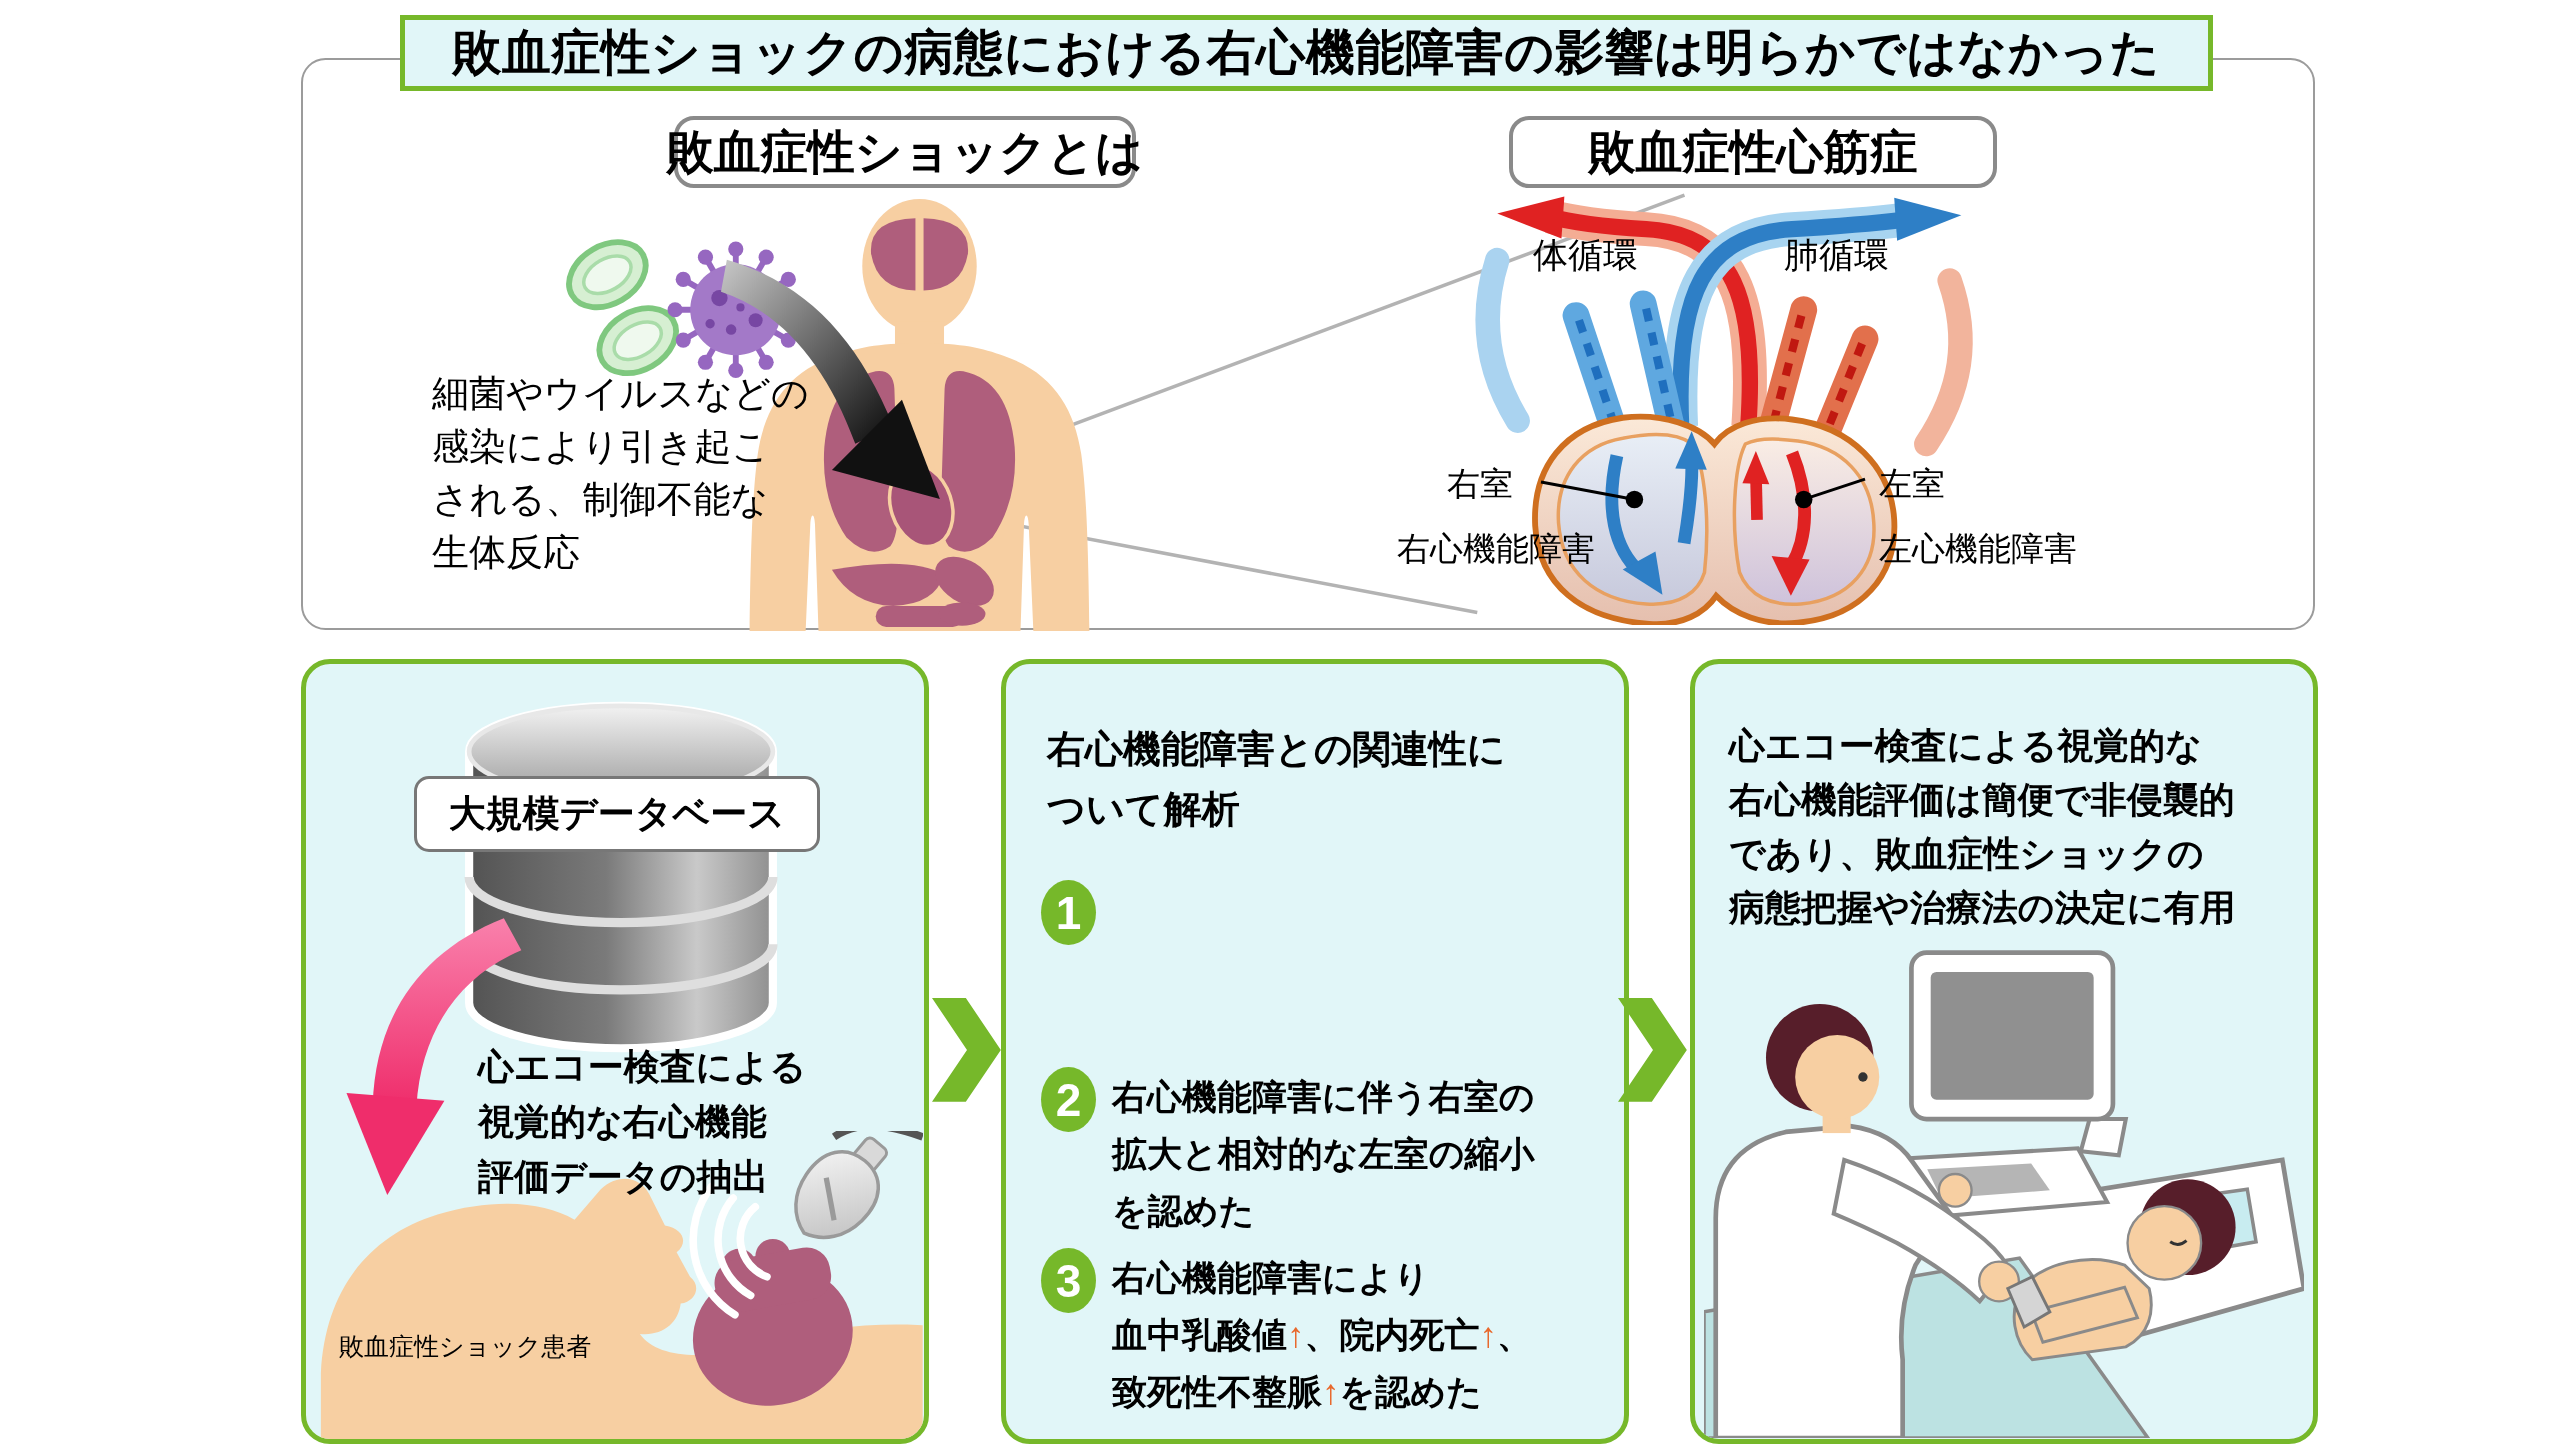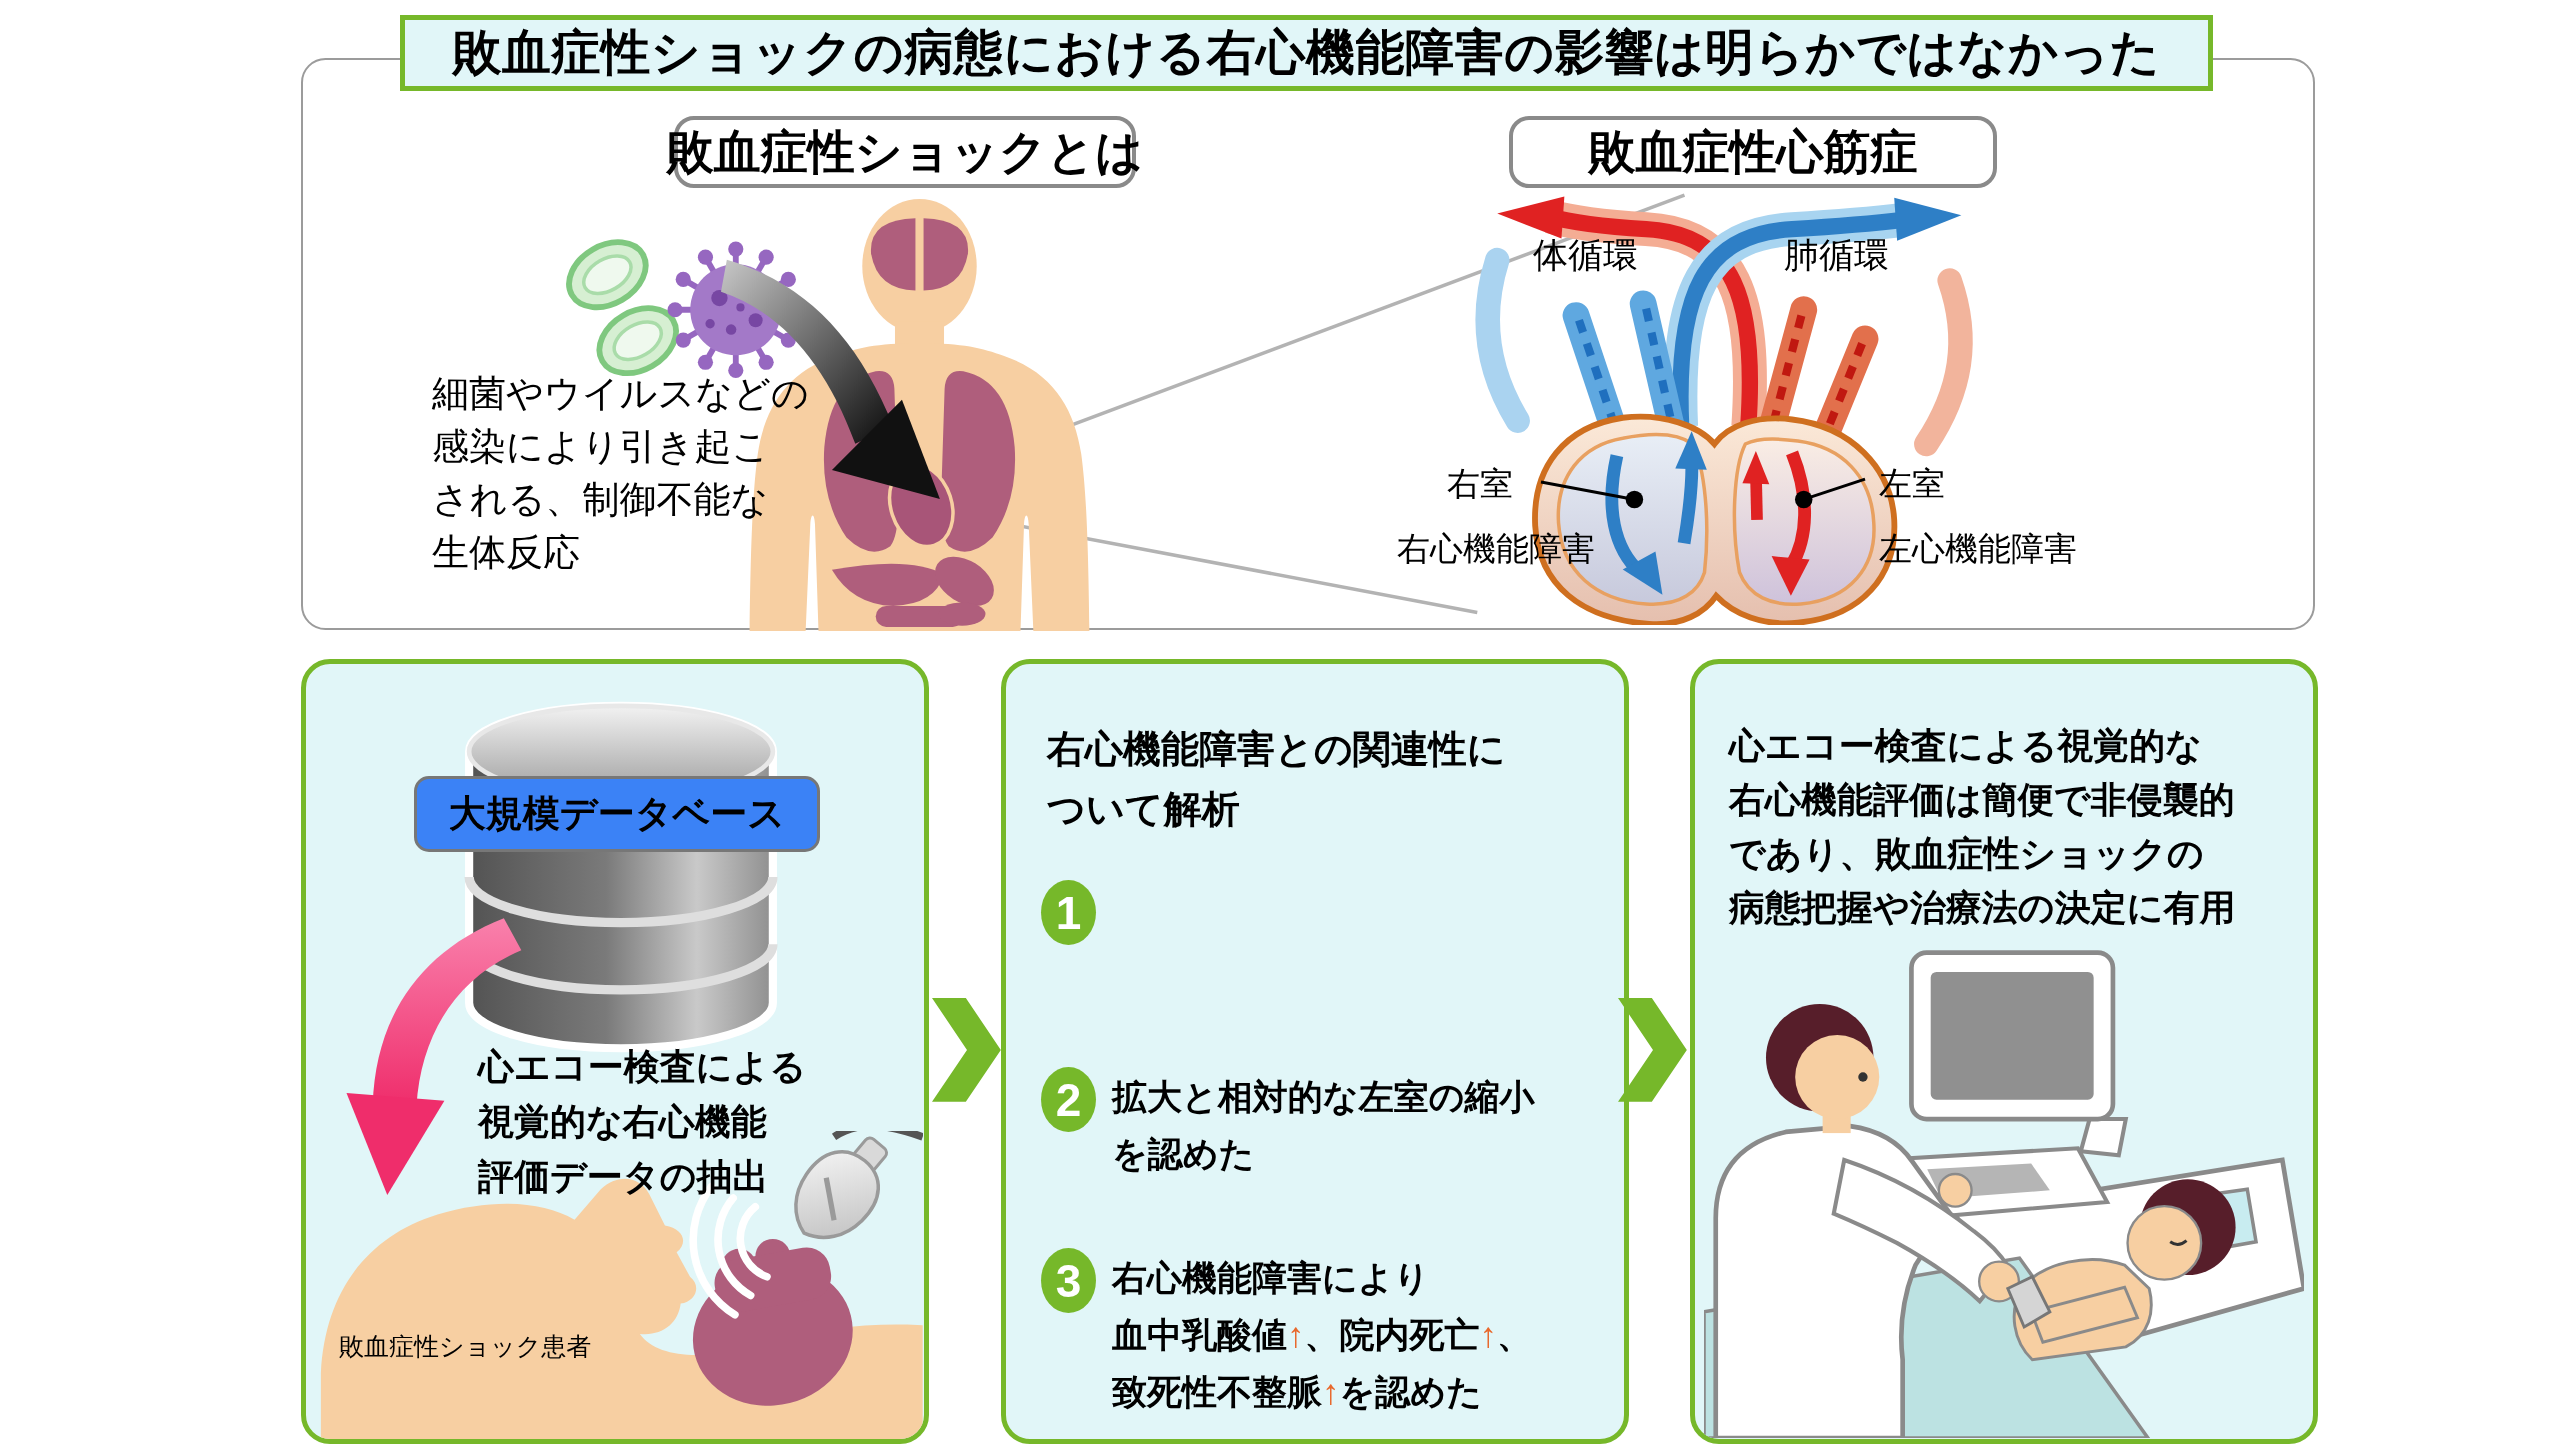--- a/index.html
+++ b/index.html
@@ -29,21 +29,21 @@
   .heart-lbl { z-index:14; color:#000; font-size:35px; }
   .heart-lbl-sm { z-index:14; color:#000; font-size:33px; }
 
   
   .panel { width:628px; height:785px; background:#E1F6F8; border:5.3px solid #76B82A;
     border-radius:29px; overflow:hidden; z-index:5; }
   #panel-database { left:301px; top:659px; }
   #panel-analysis { left:1001px; top:659px; }
   #panel-conclusion { left:1690px; top:659px; }
 
-  #db-label { left:108px; top:112px; width:406px; height:76px; background:#3b82f6;
+  #db-label { left:108px; top:112px; width:406px; height:76px; background:#ffffff;
     border:3.5px solid #777; border-radius:15px; font-size:37px; font-weight:bold; z-index:6; }
   #db-caption { left:172px; top:375px; font-size:36px; font-weight:bold; line-height:55px; z-index:6; }
   #patient-label { left:33px; top:666px; font-size:25px; z-index:8; }
 
   #analysis-header { left:41px; top:55px; font-size:38px; font-weight:bold; line-height:60px; }
   .item-circle { left:35px; width:55px; height:65px; border-radius:50%; background:#76B82A;
     color:#fff; font-size:46px; font-weight:bold; }
   .item-text { left:106px; font-size:35px; font-weight:bold; line-height:57px; }
   .up-arrow { color:#E8682C; font-weight:bold; }
 
@@ -319,20 +319,21 @@
   <div id="panel-analysis" class="abs panel">
     <div id="analysis-header" class="abs">
       <div class="nowrap">右心機能障害との関連性に</div>
       <div class="nowrap">ついて解析</div>
     </div>
 
     <div class="abs center item-circle" style="top:216px;">1</div>
 
     <div class="abs center item-circle" style="top:403px;">2</div>
     <div class="abs item-text" style="top:404px;">
+      <div class="nowrap">右心機能障害に伴う右室の</div>
       <div class="nowrap">拡大と相対的な左室の縮小</div>
       <div class="nowrap">を認めた</div>
     </div>
 
     <div class="abs center item-circle" style="top:584px;">3</div>
     <div class="abs item-text" style="top:585px;">
       <div class="nowrap">右心機能障害により</div>
       <div class="nowrap">
         <span>血中乳酸値</span><span class="up-arrow">↑</span><span>、院内死亡</span><span class="up-arrow">↑</span><span>、</span>
       </div>

